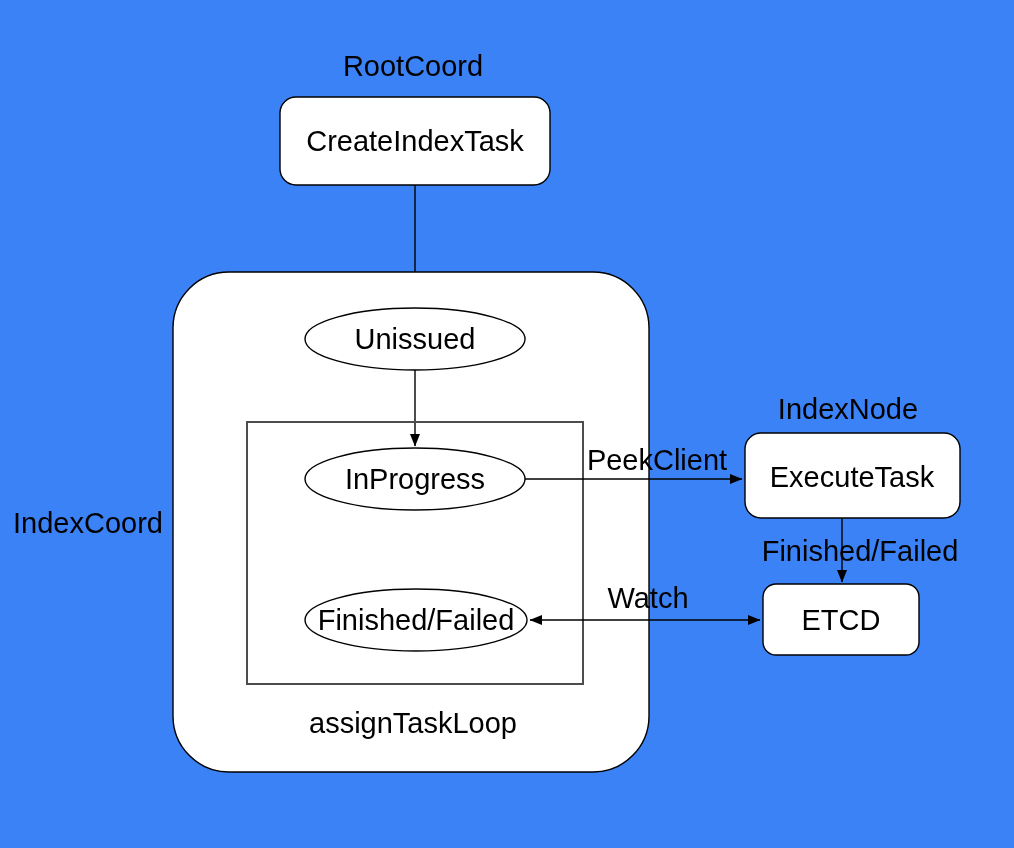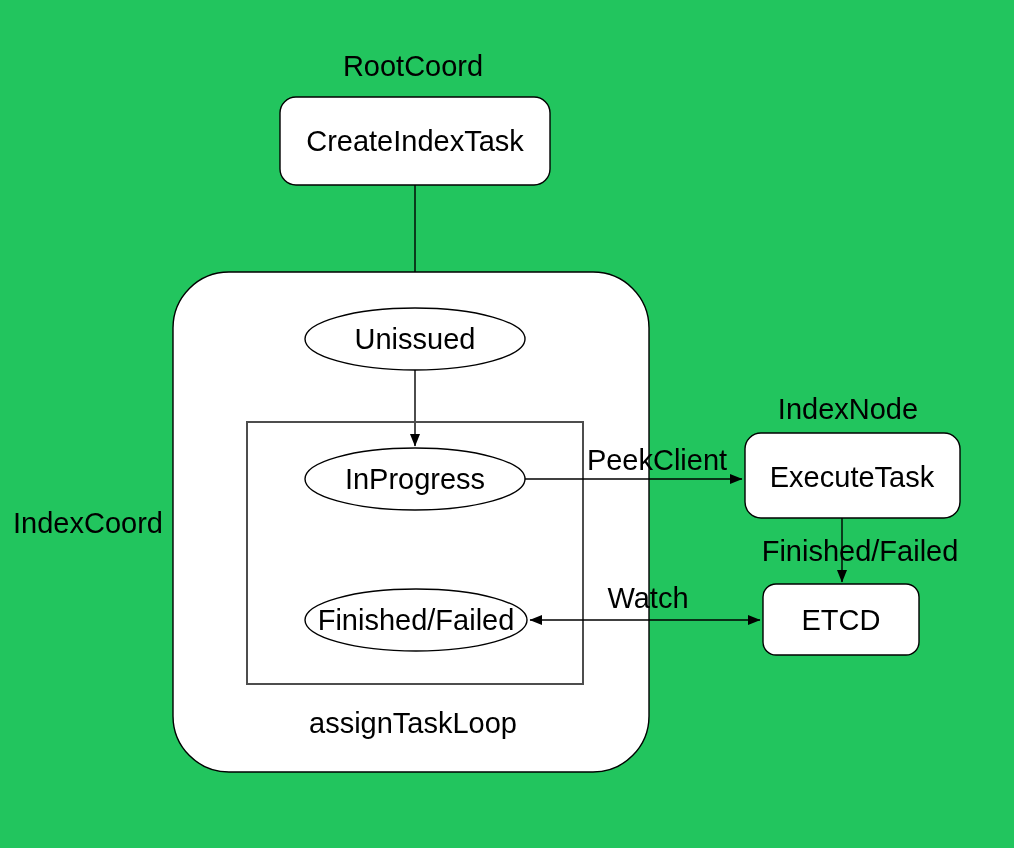--- a/index.html
+++ b/index.html
@@ -4,21 +4,21 @@
 <style>
   html, body {
     margin: 0;
     padding: 0;
     background: #ffffff;
   }
   .stage {
     position: relative;
     width: 1014px;
     height: 848px;
-    background: #22c55e;
+    background: #3b82f6;
     overflow: hidden;
   }
   svg {
     display: block;
   }
   .shape {
     fill: #ffffff;
     stroke: #000000;
     stroke-width: 1.4;
   }

